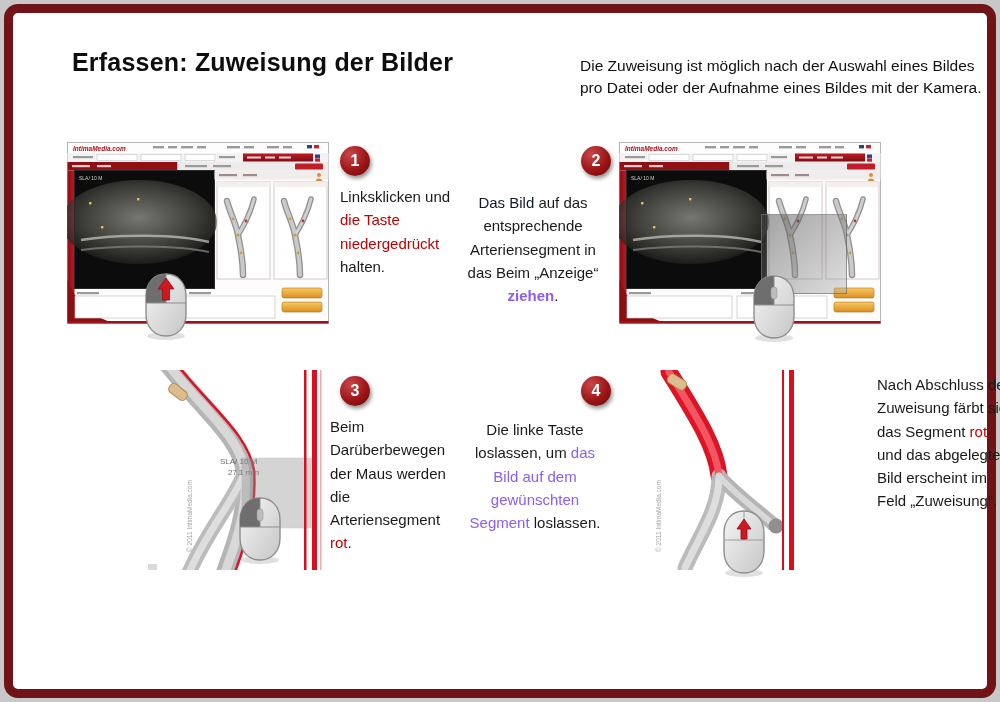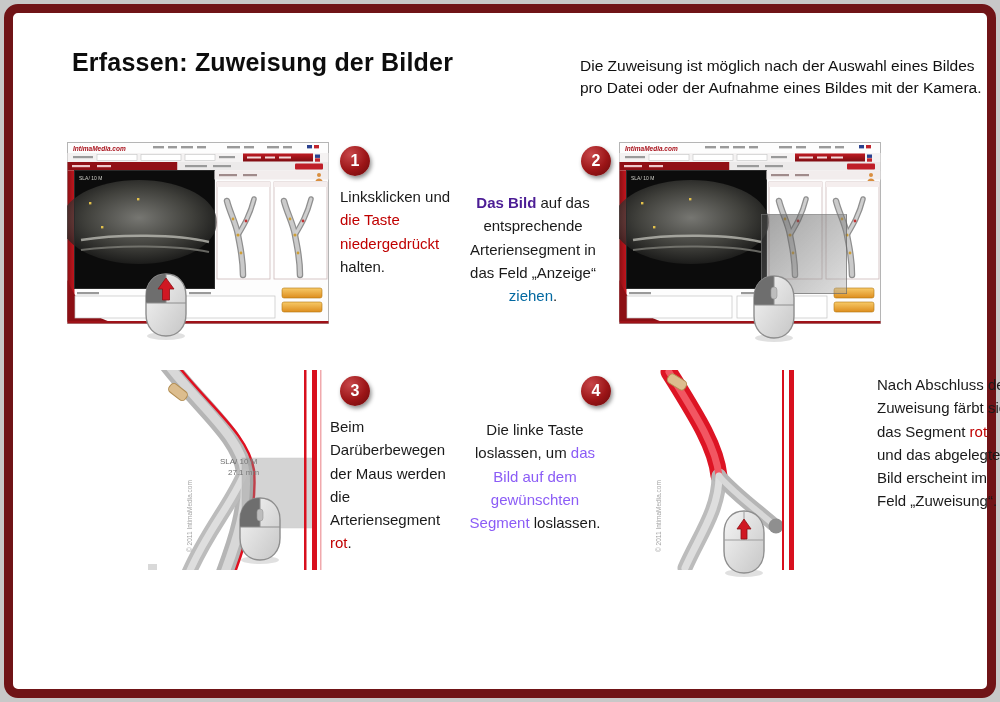--- a/index.html
+++ b/index.html
@@ -203,21 +203,21 @@
       </svg>
     <div class="mouse" style="left:74px;top:130px">
       <svg width="50" height="70">
           <use href="#mouse-pressed-arrow"></use>
         </svg>
     </div>
   </div>
   <div class="badge" style="left:327px;top:133px">1</div>
   <div class="steptext" style="left:327px;top:172px;width:112px"><span>Linksklicken und </span><span style="color: rgb(192, 0, 0); text-align: center;">die Taste niedergedrückt</span><span> halten.</span></div>
 
-  <div class="steptext centered" style="left:452px;top:178px;width:136px"><span style="color: #4c1d95; font-weight: bold;">Das Bild</span><span> auf das entsprechende Arteriensegment in das Feld „Anzeige“ </span><span style="color: #0369a1;">ziehen</span><span>.</span></div>
+  <div class="steptext centered" style="left:452px;top:178px;width:136px"><span style="color: #0f172a;">Das Bild</span><span> auf das entsprechende Arteriensegment in das Beim „Anzeige“ </span><span style="color: #8b5cf6; font-weight: bold;">ziehen</span><span>.</span></div>
   <div class="badge" style="left:568px;top:133px">2</div>
   <div class="shot" style="left:606px;top:129px;width:262px;height:182px">
     <svg width="262" height="182">
         <use href="#appwin"></use>
       </svg>
     <div class="ghost" style="left:142px;top:72px;width:86px;height:80px"></div>
     <div class="mouse" style="left:130px;top:132px">
       <svg width="50" height="70">
           <use href="#mouse-pressed"></use>
         </svg>

